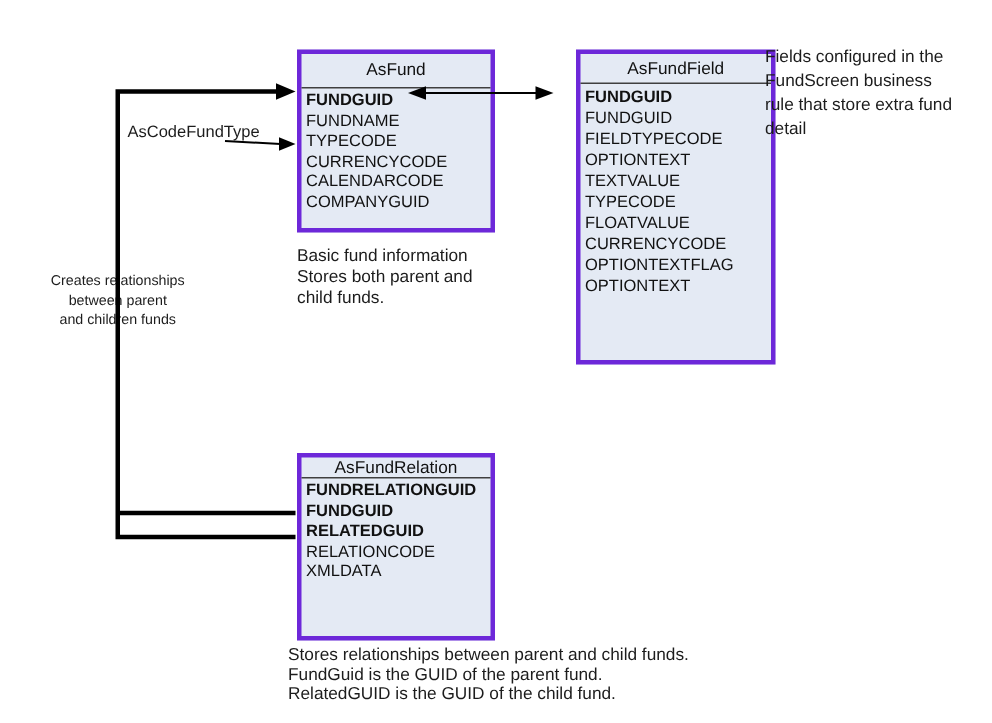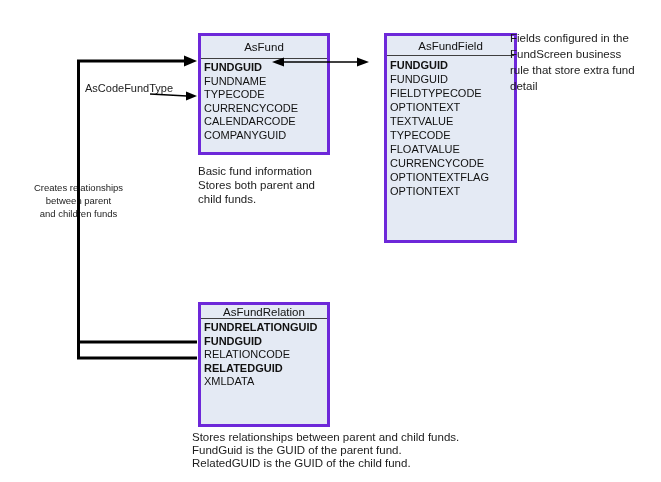--- a/index.html
+++ b/index.html
@@ -107,22 +107,22 @@
         <div class="field-row">OPTIONTEXTFLAG</div>
         <div class="field-row">OPTIONTEXT</div>
       </div>
   </div>
 
   <div class="tbl" style="left:198px; top:302px; width:132px; height:125px; --rh:13.5px;">
     <div class="tbl-header" style="height:14px;">AsFundRelation</div>
     <div class="tbl-body">
         <div class="field-row pk">FUNDRELATIONGUID</div>
         <div class="field-row pk">FUNDGUID</div>
+        <div class="field-row pk">RELATEDGUID</div>
         <div class="field-row">RELATIONCODE</div>
-        <div class="field-row pk">RELATEDGUID</div>
         <div class="field-row">XMLDATA</div>
       </div>
   </div>
 
   <div class="float-label" style="left:85px; top:82px;">AsCodeFundType</div>
 
   <div class="note caption" style="left:198px; top:164px; width:150px;">Basic fund information
 Stores both parent and
 child funds.</div>
 

